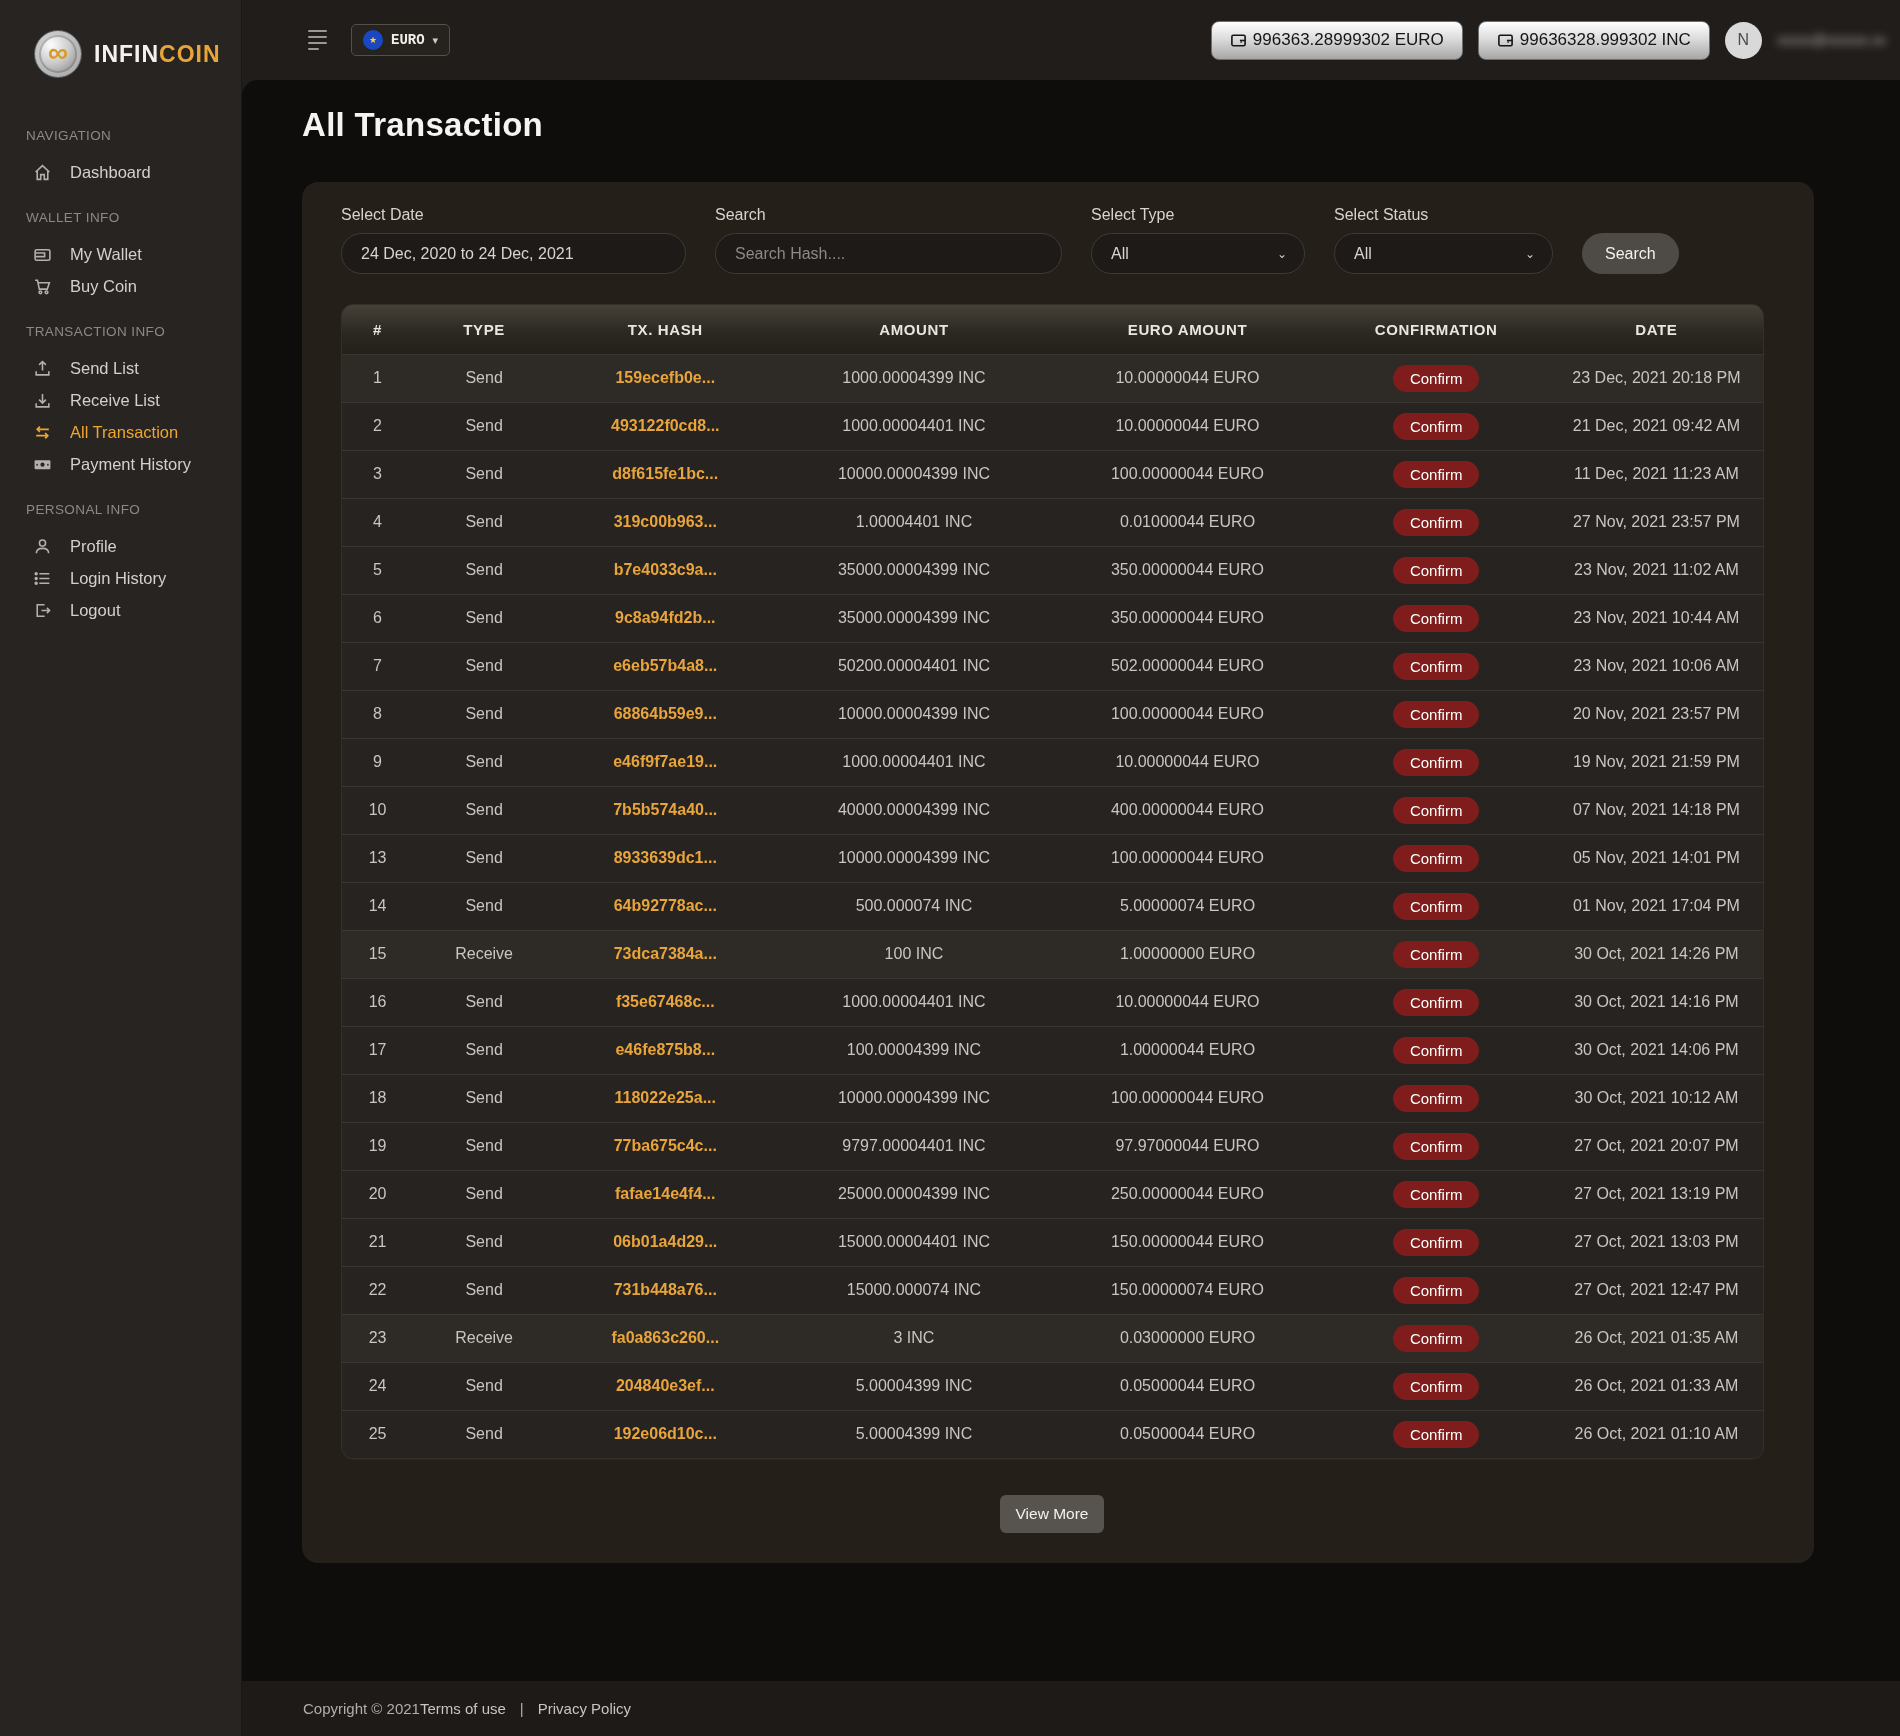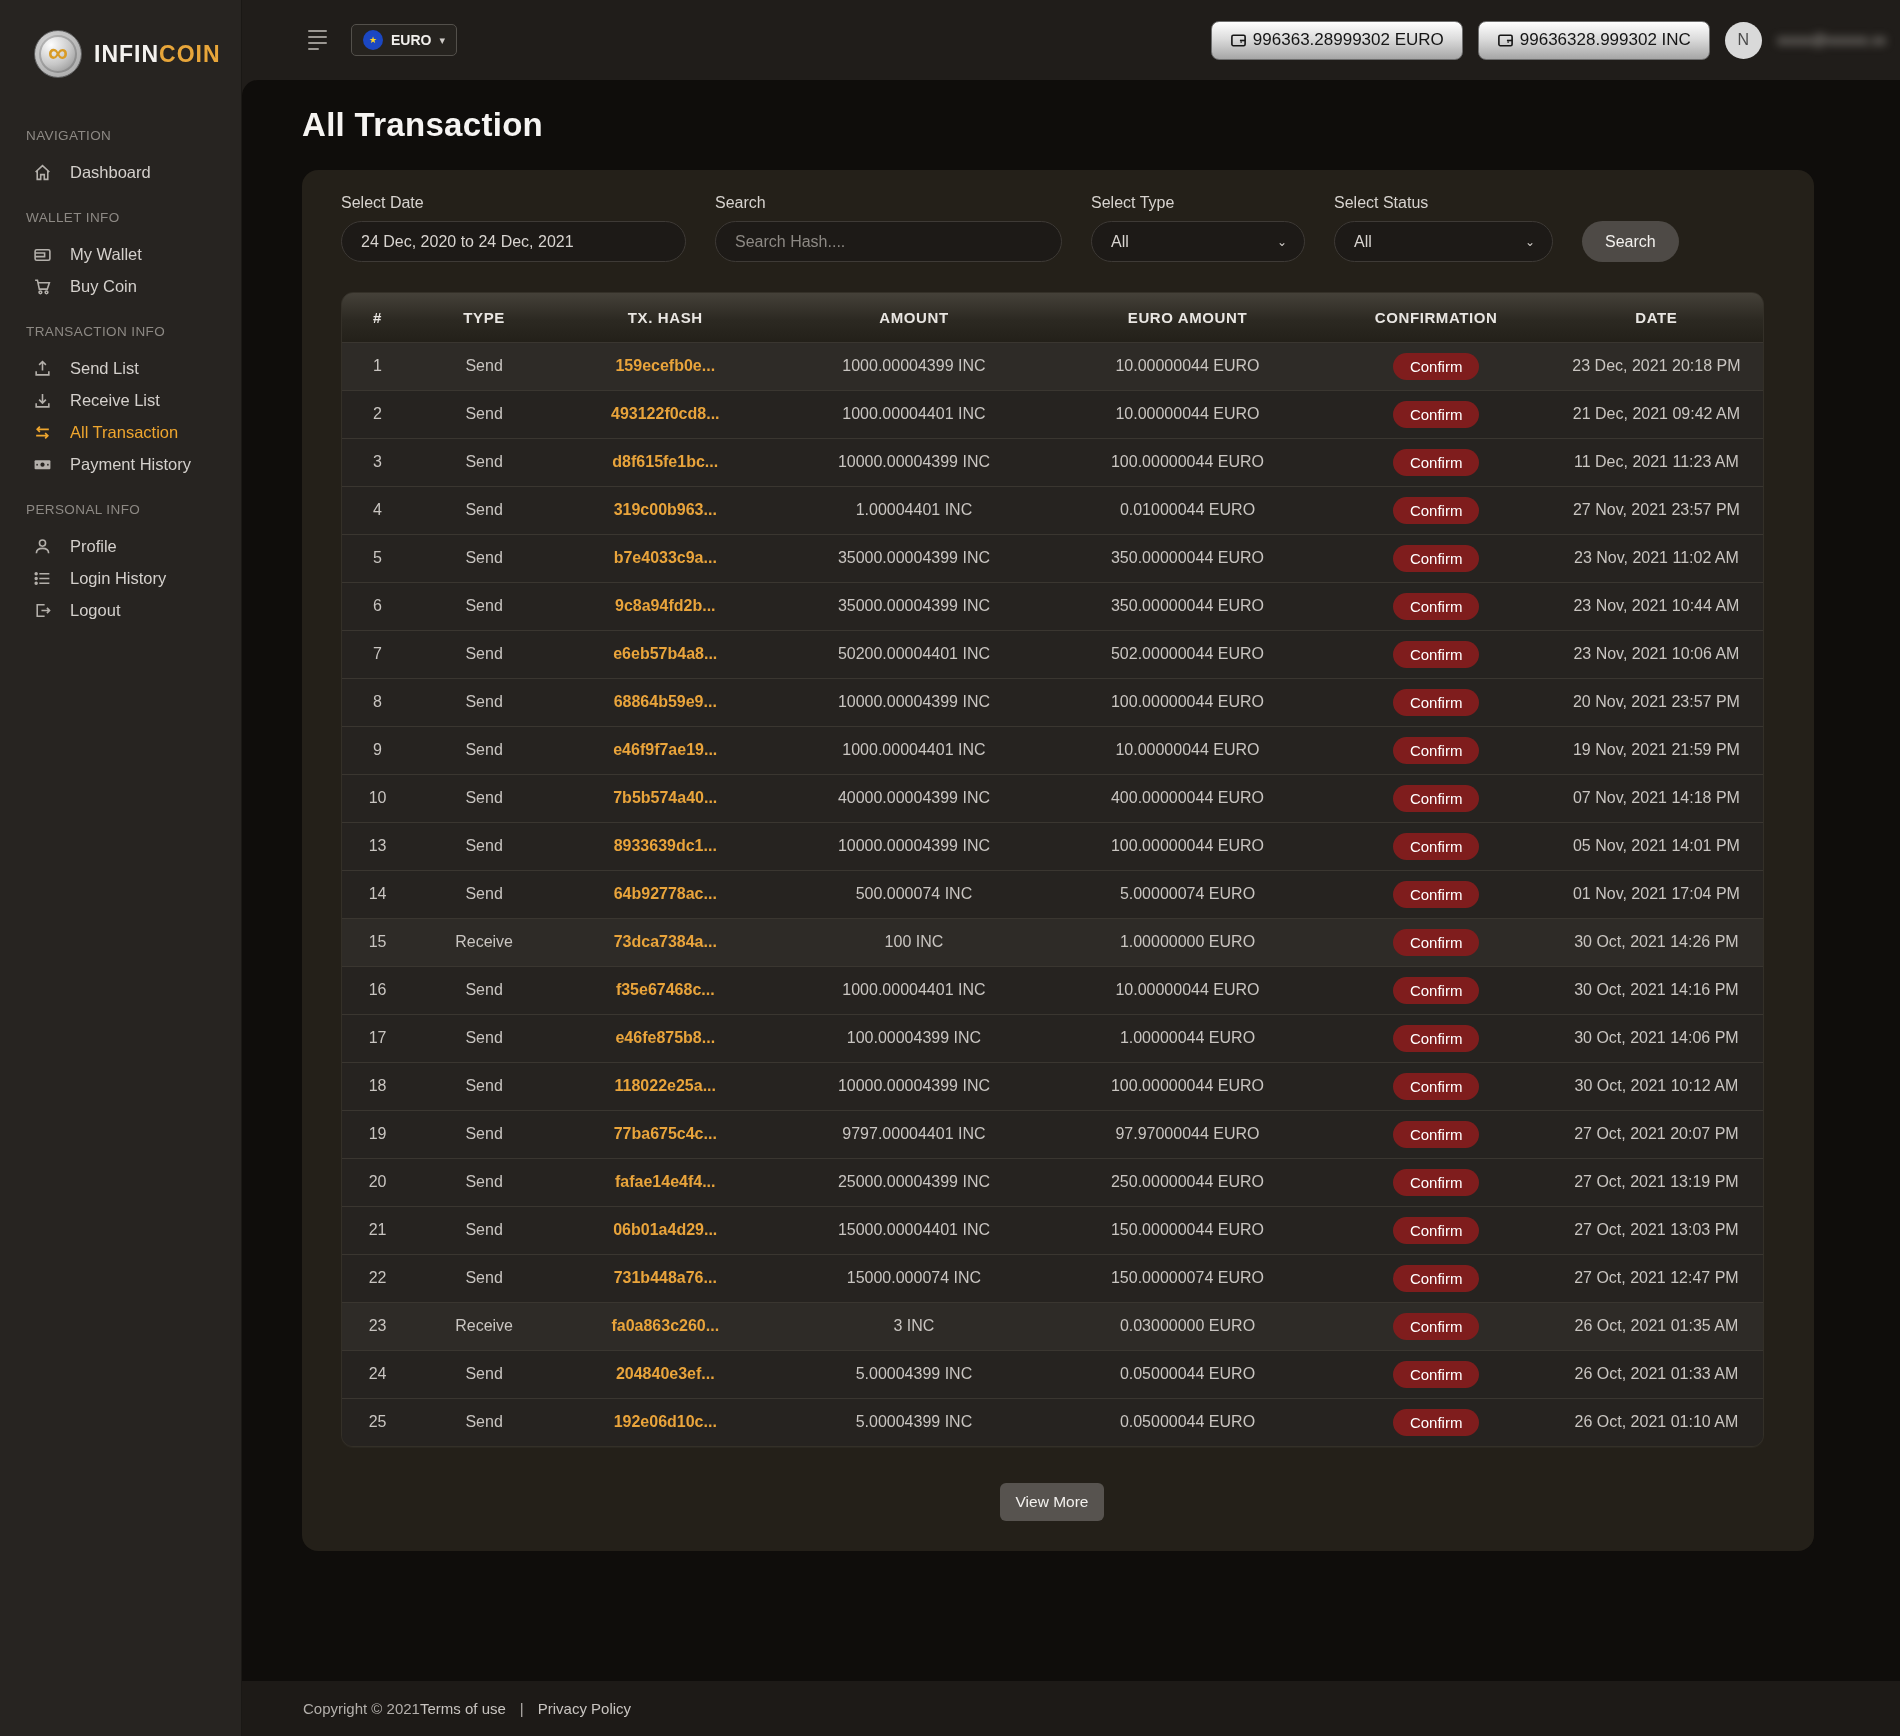--- a/index.html
+++ b/index.html
@@ -64,21 +64,21 @@
     display:flex; align-items:center; gap:8px;
     border:1px solid #53504b; border-radius:5px;
     padding:5px 11px; cursor:pointer; background:#26231f;
   }
   .flag {
     width:20px; height:20px; border-radius:50%;
     background:#1b47c2; color:#ffd526;
     display:flex; align-items:center; justify-content:center;
     font-size:9px; line-height:1;
   }
-  .currency-pill .cur { color:#f1efec; font-size:14px; font-weight:bold; }
+  .currency-pill .cur { color:#f1efec; font-size:14px; font-weight:bold;font-family:Liberation Mono, monospace; }
   .currency-pill .caret { color:#cfcbc7; font-size:11px; }
 
   .top-right { margin-left:auto; display:flex; align-items:center; gap:15px; }
   .balance-btn {
     height:39px; border-radius:8px;
     background:linear-gradient(180deg,#ffffff 0%,#dcdcdc 45%,#a6a6a6 100%);
     border:1px solid #6e6e6e;
     display:flex; align-items:center; gap:6px;
     padding:0 18px; cursor:pointer;
     color:#151515; font-size:17px; font-family:"Liberation Sans", sans-serif;
@@ -94,21 +94,21 @@
 
   .content {
     flex:1; background:#0f0d0b;
     border-top-left-radius:16px;
     padding:26px 0 0 60px;
     overflow:hidden;
   }
   .page-title { color:#f6f4f2; font-size:33px; font-weight:600; letter-spacing:.3px; }
 
   .card {
-    width:1512px; margin-top:26px;
+    width:1512px; margin-top:38px;
     background:#242118; background:#242019;
     border-radius:16px;
     padding:24px 34px 30px 22px;
   }
 
   
   .filters { display:flex; align-items:flex-end; gap:29px; padding:0 17px; }
   .fgroup { display:flex; flex-direction:column; gap:9px; }
   .fgroup label { color:#d7d3cf; font-size:16px; }
   .finput {

